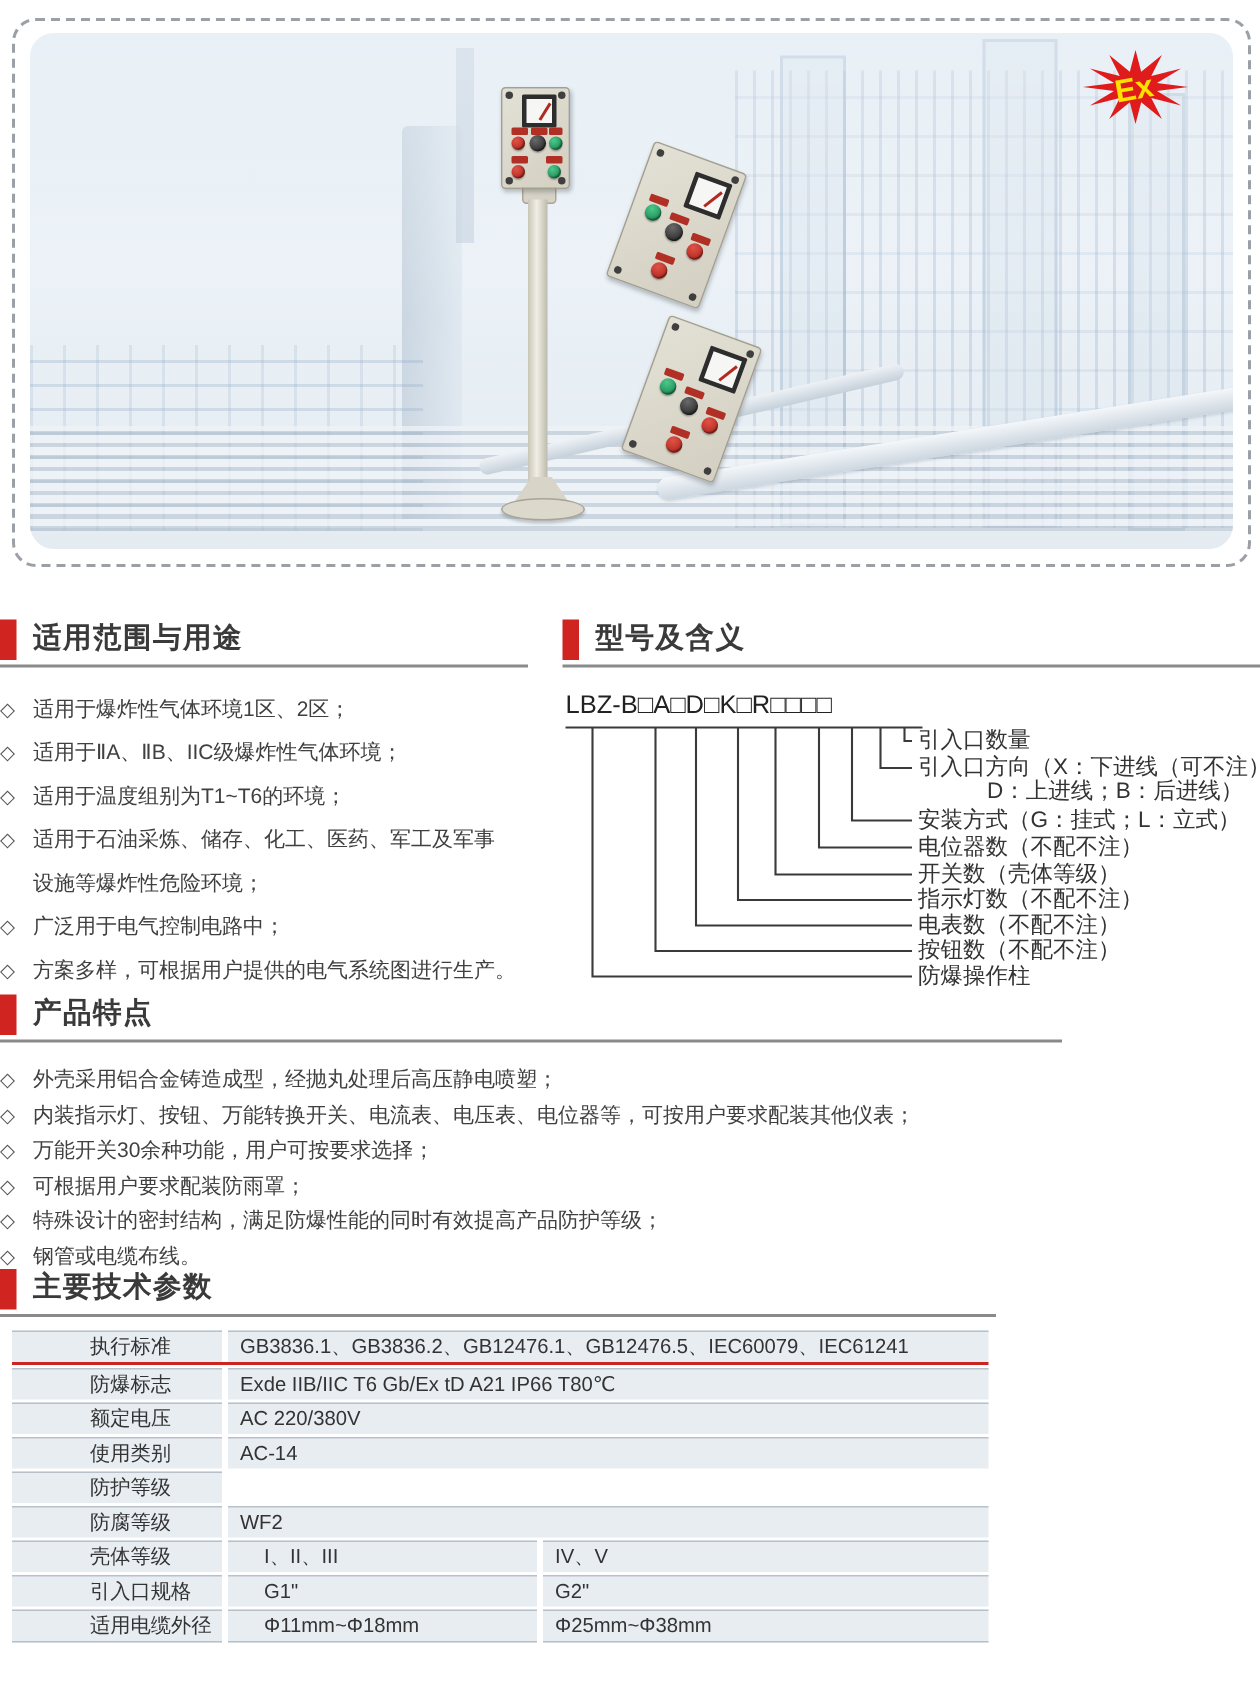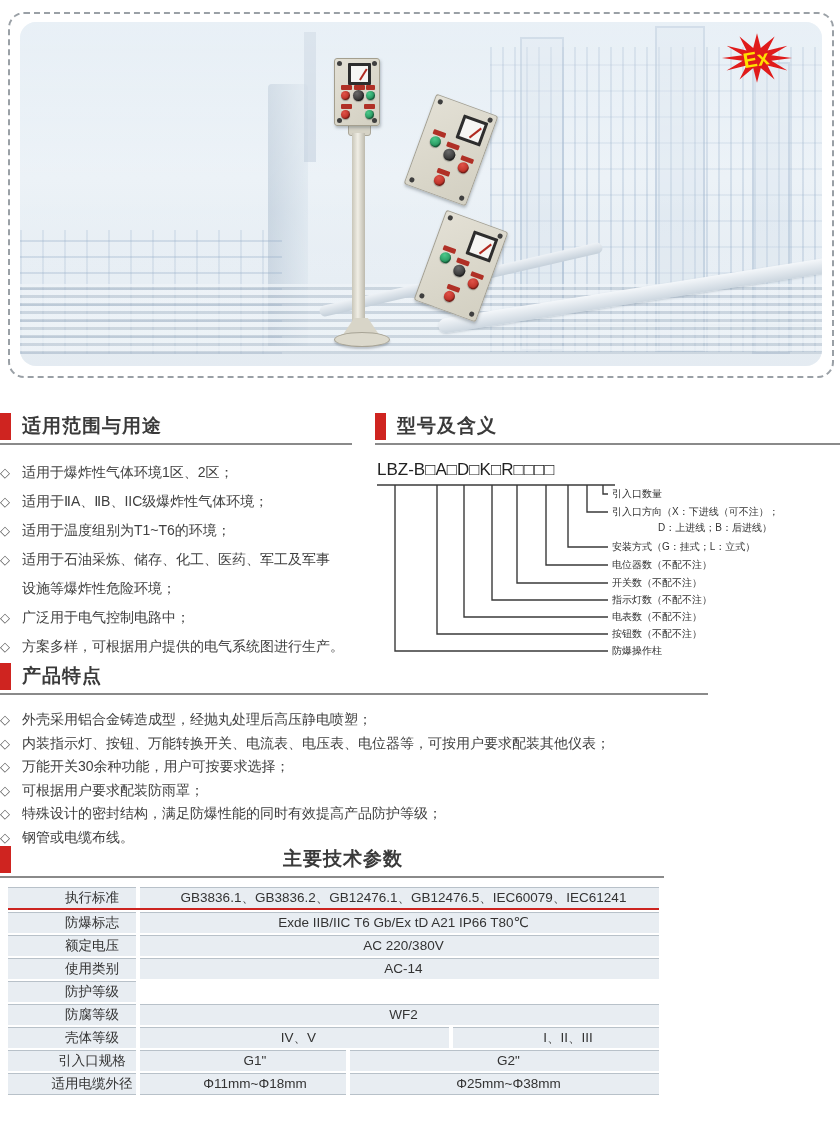--- a/index.html
+++ b/index.html
@@ -67,27 +67,27 @@
   
   .bullets{margin-top:13px;}
   .bullet{display:flex;font-size:14px;color:#404040;}
   .scope .bullet{line-height:29px;}
   .features .bullet{line-height:23.5px;}
   .diamond{flex:0 0 22px;color:#555;font-size:13px;}
   .btext{white-space:pre-line;}
   
   .diagram{position:absolute;left:0;top:48px;width:465px;height:218px;}
   .model-code{position:absolute;left:2px;top:0;font-size:17px;color:#222;font-weight:500;letter-spacing:0px;}
-  .dlabel{position:absolute;font-size:10px;color:#333;white-space:nowrap;line-height:17px;}
+  .dlabel{position:absolute;font-size:15px;color:#333;white-space:nowrap;line-height:17px;}
   .dsvg{position:absolute;left:0;top:0;}
   
   .spec-table{margin:9px 5px 0 8px;}
   .spec-row{display:flex;gap:4px;margin-bottom:2px;}
   .spec-cell{background:#e8edf2;border-top:1px solid #b8c1c9;height:20px;line-height:20px;font-size:13.5px;color:#333;}
-  .spec-label{flex:0 0 88px;padding-left:40px;}
+  .spec-label{flex:0 0 88px;padding-left:52px;}
   .spec-value{flex:1;padding-left:8px;}
   .spec-value.half{flex:0 0 182px;padding-left:24px;}
   .red-line{height:2px;background:#cc2420;margin:0 0 2px 0;}
   .spec-row:last-child .spec-cell{border-bottom:1px solid #b8c1c9;}
 </style>
 </head>
 <body>
 
 <div class="hero-frame"></div>
 <div class="hero-photo">
@@ -217,21 +217,21 @@
         <polyline points="89,25 89,157 233,157"></polyline>
         <polyline points="62,25 62,174 233,174"></polyline>
         <polyline points="20,25 20,191 233,191"></polyline>
       </g>
     </svg>
     <div class="dlabel" style="left:237px;top:25px;">引入口数量</div>
     <div class="dlabel" style="left:237px;top:43px;">引入口方向（X：下进线（可不注）；</div>
     <div class="dlabel" style="left:283px;top:59px;">D：上进线；B：后进线）</div>
     <div class="dlabel" style="left:237px;top:78px;">安装方式（G：挂式；L：立式）</div>
     <div class="dlabel" style="left:237px;top:96px;">电位器数（不配不注）</div>
-    <div class="dlabel" style="left:237px;top:114px;">开关数（不配不注）</div>
+    <div class="dlabel" style="left:237px;top:114px;">开关数（壳体等级）</div>
     <div class="dlabel" style="left:237px;top:131px;">指示灯数（不配不注）</div>
     <div class="dlabel" style="left:237px;top:148px;text-align:right;">电表数（不配不注）</div>
     <div class="dlabel" style="left:237px;top:165px;">按钮数（不配不注）</div>
     <div class="dlabel" style="left:237px;top:182px;">防爆操作柱</div>
   </div>
 </div>
 
 <div class="section features" style="left:0;top:662px;width:708px;">
   <div class="sec-head">
     <div class="sec-bar"></div>
@@ -259,21 +259,21 @@
         <span class="diamond">◇</span>
         <span class="btext">特殊设计的密封结构，满足防爆性能的同时有效提高产品防护等级；</span>
       </div>
     <div class="bullet">
         <span class="diamond">◇</span>
         <span class="btext">钢管或电缆布线。</span>
       </div>
   </div>
 </div>
 
-<div class="section" style="left:0;top:845px;width:664px;text-align:center;">
+<div class="section" style="left:0;top:845px;width:664px;">
   <div class="sec-head">
     <div class="sec-bar"></div>
     <div class="sec-title">主要技术参数</div>
   </div>
   <div class="sec-rule"></div>
 
   <div class="spec-table">
     <div class="spec-row" style="margin-bottom:0;">
       <div class="spec-cell spec-label">执行标准</div>
       <div class="spec-cell spec-value">GB3836.1、GB3836.2、GB12476.1、GB12476.5、IEC60079、IEC61241</div>
@@ -293,22 +293,22 @@
     </div>
     <div class="spec-row">
       <div class="spec-cell spec-label">防护等级</div>
     </div>
     <div class="spec-row">
       <div class="spec-cell spec-label">防腐等级</div>
       <div class="spec-cell spec-value">WF2</div>
     </div>
     <div class="spec-row">
       <div class="spec-cell spec-label">壳体等级</div>
+      <div class="spec-cell spec-value half">I、II、III</div>
       <div class="spec-cell spec-value">IV、V</div>
-      <div class="spec-cell spec-value half">I、II、III</div>
     </div>
     <div class="spec-row">
       <div class="spec-cell spec-label">引入口规格</div>
       <div class="spec-cell spec-value half">G1"</div>
       <div class="spec-cell spec-value">G2"</div>
     </div>
     <div class="spec-row">
       <div class="spec-cell spec-label">适用电缆外径</div>
       <div class="spec-cell spec-value half">Φ11mm~Φ18mm</div>
       <div class="spec-cell spec-value">Φ25mm~Φ38mm</div>

